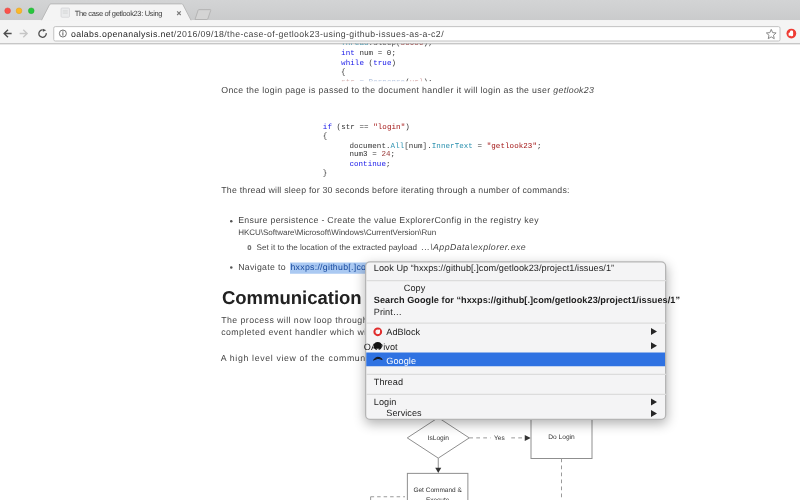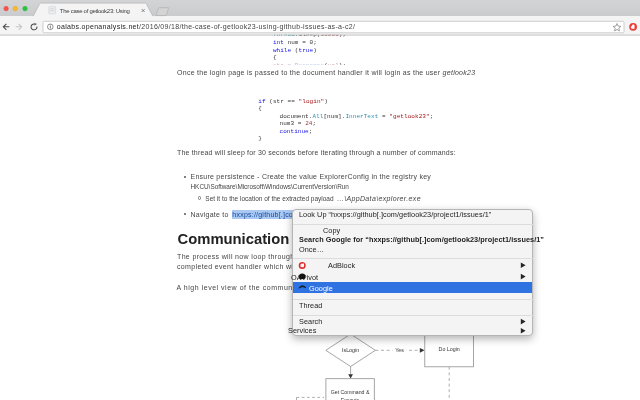--- a/index.html
+++ b/index.html
@@ -120,31 +120,31 @@
   <rect x="630.9" y="26" width="1.4" height="2.6" rx="0.7" fill="#fff"></rect>
 </svg>
 
 <div id="menu" class="a" style="left:292px;top:209px;width:241px;height:127px;box-sizing:border-box;background:#f4f4f5;
      border:0.8px solid #b5b5b5;border-radius:4px;box-shadow:0 3px 9px rgba(0,0,0,0.3);z-index:10;"></div>
 <div class="a" style="left:0;top:0;z-index:11;">
   <div class="mi" style="left:299px;top:210.8px;">Look Up “hxxps://github[.]com/getlook23/project1/issues/1”</div>
   <div class="sep" style="left:292.8px;top:224px;"></div>
   <div class="mi" style="left:299px;top:227.3px;margin-left:24px;">Copy</div>
   <div class="mi" style="left:299px;top:235.9px;font-weight:bold;">Search Google for “hxxps://github[.]com/getlook23/project1/issues/1”</div>
-  <div class="mi" style="left:299px;top:245.9px;">Once…</div>
+  <div class="mi" style="left:299px;top:245.9px;">Print…</div>
   <div class="sep" style="left:292.8px;top:257.6px;"></div>
-  <div class="mi" style="left:309px;top:261.5px;margin-left:19px;">AdBlock</div>
+  <div class="mi" style="left:309px;top:261.5px;">AdBlock</div>
   <div class="mi" style="left:291px;top:273.6px;">OAPivot</div>
   <div class="a" style="left:292.8px;top:282.2px;width:239.4px;height:10.4px;background:#2f72e2;"></div>
   <div class="mi" style="left:309px;top:284.5px;color:#fff;">Google</div>
   <div class="sep" style="left:292.8px;top:299.2px;"></div>
   <div class="mi" style="left:299px;top:302px;">Thread</div>
   <div class="sep" style="left:292.8px;top:315.2px;"></div>
-  <div class="mi" style="left:299px;top:318.2px;">Search</div>
-  <div class="mi" style="left:288px;top:327px;">Services</div>
+  <div class="mi" style="left:299px;top:318.2px;">Login</div>
+  <div class="mi" style="left:309px;top:327px;">Services</div>
   <svg class="a" style="left:292px;top:209px;" width="241" height="127" viewBox="0 0 241 127">
 
     <circle cx="10.2" cy="56.4" r="2.7" fill="none" stroke="#e02d2d" stroke-width="1.6"></circle>
       <rect x="10.6" y="54.6" width="1.1" height="3.6" fill="#fff" transform="rotate(14 11.1 56.4)"></rect>
     <circle cx="10.2" cy="67.8" r="3.2" fill="#141414"></circle>
       <polygon points="8.9,69.9 11.5,69.9 10.2,71.4" fill="#f4f4f5"></polygon>
     <path d="M6.8,79.0 Q10.2,74.9 13.8,78.5 Q10.3,76.6 6.8,79.0 Z" fill="#16161a" stroke="#16161a" stroke-width="0.8" stroke-linejoin="round"></path>
     <polygon points="228.8,53.4 233.6,56.2 228.8,59" fill="#262626"></polygon>
     <polygon points="228.8,64.8 233.6,67.6 228.8,70.4" fill="#262626"></polygon>
     <polygon points="228.8,109.8 233.6,112.6 228.8,115.4" fill="#262626"></polygon>

